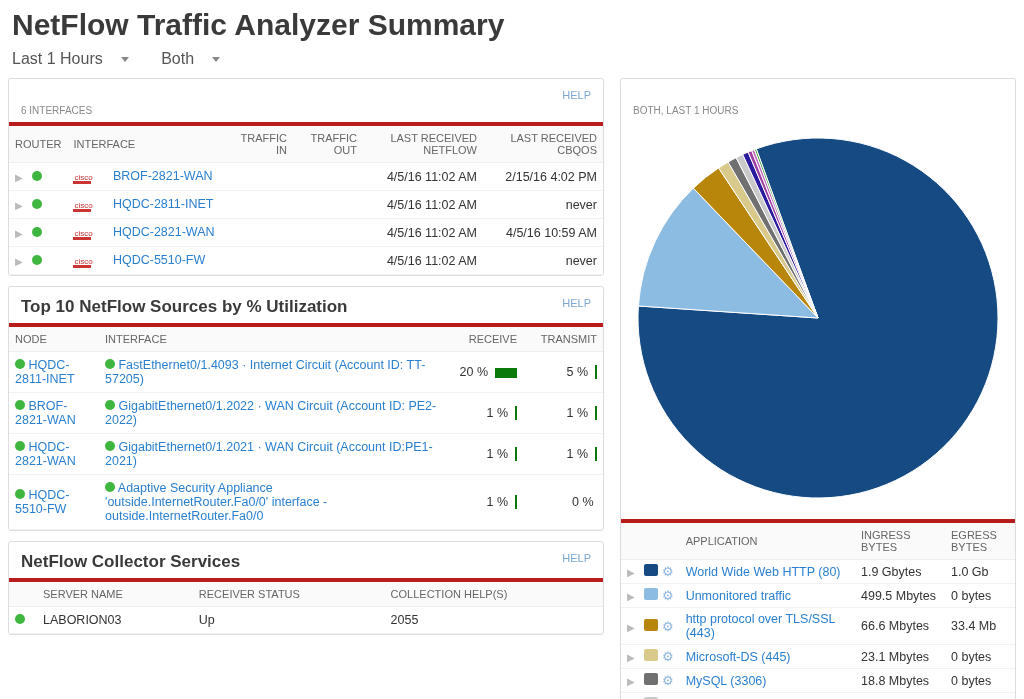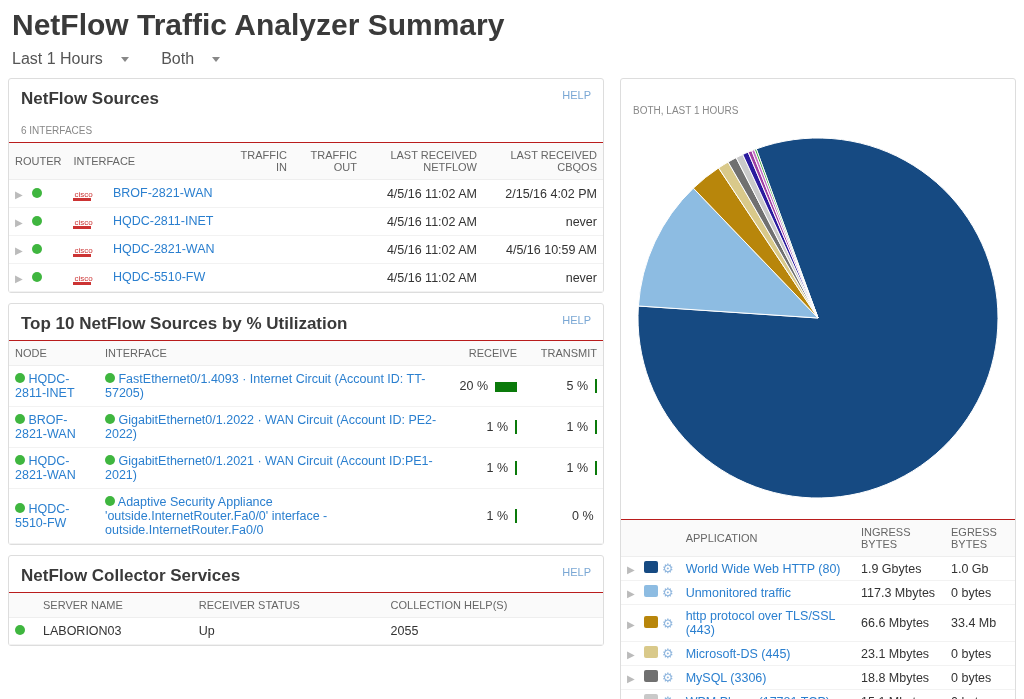--- a/index.html
+++ b/index.html
@@ -11,21 +11,21 @@
   .caret { display: inline-block; width: 0; height: 0; border-left: 4px solid transparent; border-right: 4px solid transparent; border-top: 5px solid #888; margin-left: 4px; vertical-align: middle; }
   .grid { display: flex; }
   .col-left { width: 612px; }
   .col-right { width: 412px; padding-left: 8px; padding-right: 8px; }
   .panel { border: 1px solid #ddd; border-radius: 3px; margin: 0 8px 10px 8px; background: #fff; }
   .panel-head { padding: 10px 12px 6px; position: relative; }
   .panel-title { font-size: 17px; font-weight: 700; color: #3a3a3a; }
   .panel-sub { font-size: 10px; color: #888; margin-top: 16px; }
   .help { position: absolute; top: 10px; right: 12px; font-size: 11px; color: #7aa7d4; cursor: pointer; }
   table { width: 100%; border-collapse: collapse; }
-  th { font-size: 11px; color: #666; font-weight: 400; text-align: left; padding: 6px 6px; border-top: 1px solid #b91c1c; border-bottom: 1px solid #eee; background: #fafafa; }
+  th { font-size: 11px; color: #666; font-weight: 400; text-align: left; padding: 6px 6px; border-top: 4px solid #b91c1c; border-bottom: 1px solid #eee; background: #fafafa; }
   th.r { text-align: right; }
   td { padding: 6px 6px; border-bottom: 1px solid #f2f2f2; font-size: 12.5px; vertical-align: middle; }
   td.r { text-align: right; }
   .expand { color: #bbb; font-size: 10px; cursor: pointer; width: 14px; display: inline-block; }
   .status-dot { width: 10px; height: 10px; border-radius: 50%; background: #3fb63f; display: inline-block; }
   .cisco-badge { display: inline-block; font-size: 8px; color: #c33; border-bottom: 3px solid #c33; padding: 0 1px; line-height: 7px; width: 18px; text-align: center; margin-right: 18px; }
   .link { color: #2a7fcf; cursor: pointer; }
   .util-bar { height: 10px; background: #0a7a0a; display: inline-block; vertical-align: middle; }
   .util-thin { height: 14px; width: 2px; background: #0a7a0a; display: inline-block; vertical-align: middle; }
   .pie-holder { text-align: center; padding: 6px 0 8px; }
@@ -42,21 +42,20 @@
   <div class="filters">
     <span><span>Last 1 Hours</span><span class="caret"></span></span>
     <span><span>Both</span><span class="caret"></span></span>
   </div>
 
   <div class="grid">
     <div class="col-left">
 
       <div class="panel">
         <div class="panel-head">
-          <div class="panel-title">NetFlow Sources</div>
           <div class="panel-sub">6 INTERFACES</div>
           <div class="help">HELP</div>
         </div>
         <table>
           <thead>
               <tr>
             <th style="width:34px">ROUTER</th>
             <th>INTERFACE</th>
             <th class="r" style="width:70px">TRAFFIC IN</th>
             <th class="r" style="width:70px">TRAFFIC OUT</th>
@@ -202,21 +201,21 @@
           <tbody id="apps-body">
               <tr>
                 <td class="nowrap"><span class="expand">▶</span> <span class="swatch" style="background:#164a82"></span> <span class="gear">⚙</span></td>
                 <td><span class="link">World Wide Web HTTP (80)</span></td>
                 <td class="nowrap">1.9 Gbytes</td>
                 <td class="nowrap">1.0 Gb</td>
               </tr>
               <tr>
                 <td class="nowrap"><span class="expand">▶</span> <span class="swatch" style="background:#8dbce2"></span> <span class="gear">⚙</span></td>
                 <td><span class="link">Unmonitored traffic</span></td>
-                <td class="nowrap">117.3 Mbytes</td>
+                <td class="nowrap">499.5 Mbytes</td>
                 <td class="nowrap">0 bytes</td>
               </tr>
               <tr>
                 <td class="nowrap"><span class="expand">▶</span> <span class="swatch" style="background:#b8860b"></span> <span class="gear">⚙</span></td>
                 <td><span class="link">http protocol over TLS/SSL (443)</span></td>
                 <td class="nowrap">66.6 Mbytes</td>
                 <td class="nowrap">33.4 Mb</td>
               </tr>
               <tr>
                 <td class="nowrap"><span class="expand">▶</span> <span class="swatch" style="background:#d9c98a"></span> <span class="gear">⚙</span></td>

